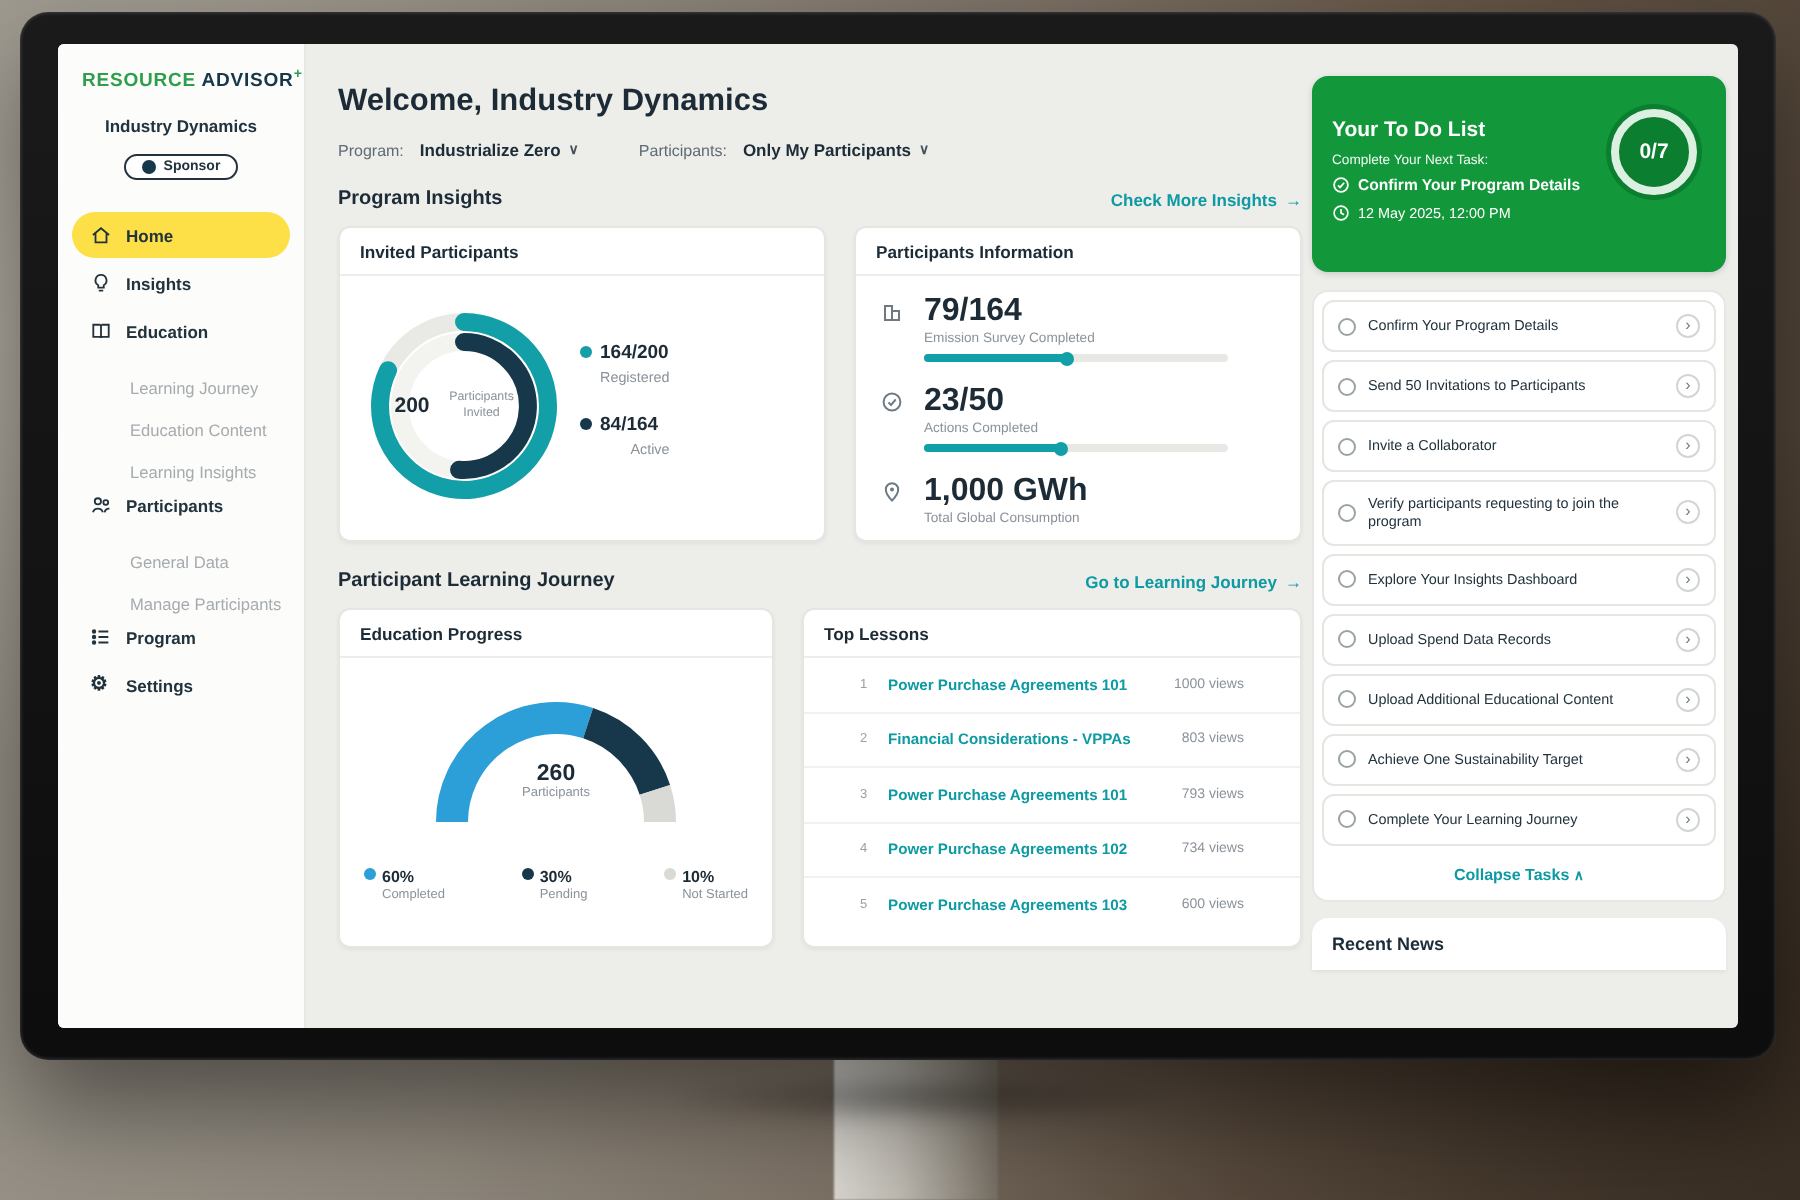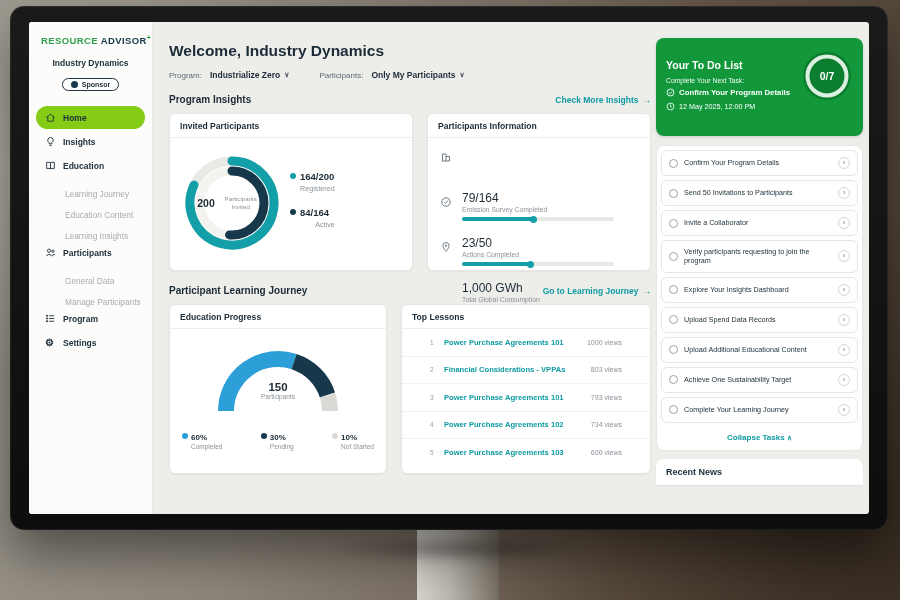--- a/index.html
+++ b/index.html
@@ -28,21 +28,21 @@
   .logo { padding:12px 0 0 12px; font-size:9.5px; font-weight:bold; letter-spacing:0.4px; }
   .logo .g { color:#2f9e4c; } .logo .d { color:#16384a; } .logo sup { font-size:7px; }
   .org { margin-top:12px; text-align:center; font-size:8.5px; font-weight:bold; color:#22333d; }
   .badge-wrap { margin-top:6px; text-align:center; }
   .badge { display:inline-flex; align-items:center; gap:4px; border:1px solid #22333d;
     border-radius:9px; padding:2px 8px; font-size:7px; font-weight:bold; color:#22333d; background:#fff; cursor:pointer; }
   .badge .bdot { width:7px; height:7px; border-radius:50%; background:#16384a; display:inline-block; }
   .nav { margin-top:14px; }
   .nav-item { height:23px; display:flex; align-items:center; gap:7px; padding:0 9px;
     margin:0 7px 1px 7px; font-size:8.5px; font-weight:bold; color:#22333d; border-radius:12px; cursor:pointer; }
-  .nav-item.active { background:#84cc16; }
+  .nav-item.active { background:#fde047; }
   .nav-sub { height:21px; display:flex; align-items:flex-end; padding-left:36px;
     font-size:8.3px; color:#a6abae; cursor:pointer; }
   .nic { width:11px; height:11px; color:#22333d; flex:0 0 11px; }
   .nic svg { display:block; }
   .gear { font-size:10px; line-height:11px; }
   
   .main { position:absolute; left:140px; top:0; width:482px; }
   .page-title { margin-top:20px; font-size:15.5px; font-weight:bold; color:#1c2b36; }
   .filters { margin-top:10px; display:flex; align-items:center; gap:8px; }
   .flabel { font-size:8px; color:#5f6b74; }
@@ -70,21 +70,21 @@
     align-items:center; justify-content:center; text-align:center; }
   .d-center .v { font-size:10.5px; font-weight:bold; color:#1c2b36; }
   .d-center .l { font-size:6.2px; color:#8a929a; max-width:52px; line-height:1.25; }
   .legend-col { display:flex; flex-direction:column; justify-content:center; gap:14px; margin-top:6px;text-align:right; }
   .leg .lv { display:flex; align-items:center; gap:4px; font-size:9.5px; font-weight:bold; color:#1c2b36; }
   .leg .ll { font-size:7.2px; color:#8a929a; margin:2px 0 0 10px; }
   .dot { width:6px; height:6px; border-radius:50%; display:inline-block; }
   
   .stat { position:relative; padding:9px 12px 0 34px; height:45px; }
   .sic { position:absolute; left:12px; top:11px; width:12px; height:12px; color:#6e7a83; }
-  .sv { font-size:12px; font-weight:normal; color:#1c2b36;margin-top:44px; }
+  .sv { font-size:16px; font-weight:bold; color:#1c2b36; }
   .sl { font-size:6.8px; color:#8a929a; margin-top:1px; }
   .bar { margin-top:4px; width:152px; height:4px; background:#e8e8e4; border-radius:2px; position:relative; }
   .fill { height:4px; background:#129fa7; border-radius:2px; position:relative; }
   .fill::after { content:""; position:absolute; right:-2px; top:-1.5px; width:7px; height:7px;
     border-radius:50%; background:#129fa7; }
   
   .gauge-wrap { position:relative; width:140px; margin:12px auto 0 auto; }
   .g-center { position:absolute; left:0; right:0; top:40px; text-align:center; }
   .g-center .v { font-size:11.5px; font-weight:bold; color:#1c2b36; }
   .g-center .l { font-size:6.5px; color:#8a929a; }
@@ -326,21 +326,21 @@
 
         <section class="card card3">
           <div class="chead">Education Progress</div>
           <div class="gauge-wrap">
             <svg id="gauge-svg" viewBox="0 0 140 78" width="140" height="78">
                 <path d="M18.00 70.00 A52 52 0 0 1 86.07 20.55" stroke="#2d9fd8" stroke-width="16" fill="none"></path>
                 <path d="M86.07 20.55 A52 52 0 0 1 119.45 53.93" stroke="#16384a" stroke-width="16" fill="none"></path>
                 <path d="M119.45 53.93 A52 52 0 0 1 122.00 70.00" stroke="#d9d9d6" stroke-width="16" fill="none"></path>
               </svg>
             <div class="g-center">
-              <div class="v">150</div>
+              <div class="v">260</div>
               <div class="l">Participants</div>
             </div>
           </div>
           <div class="g-legend">
             <div class="gleg">
               <div class="lv">
                   <span class="dot" style="background: rgb(45, 159, 216);"></span>
                   <span>60%</span>
                 </div>
               <div class="ll">Completed</div>

